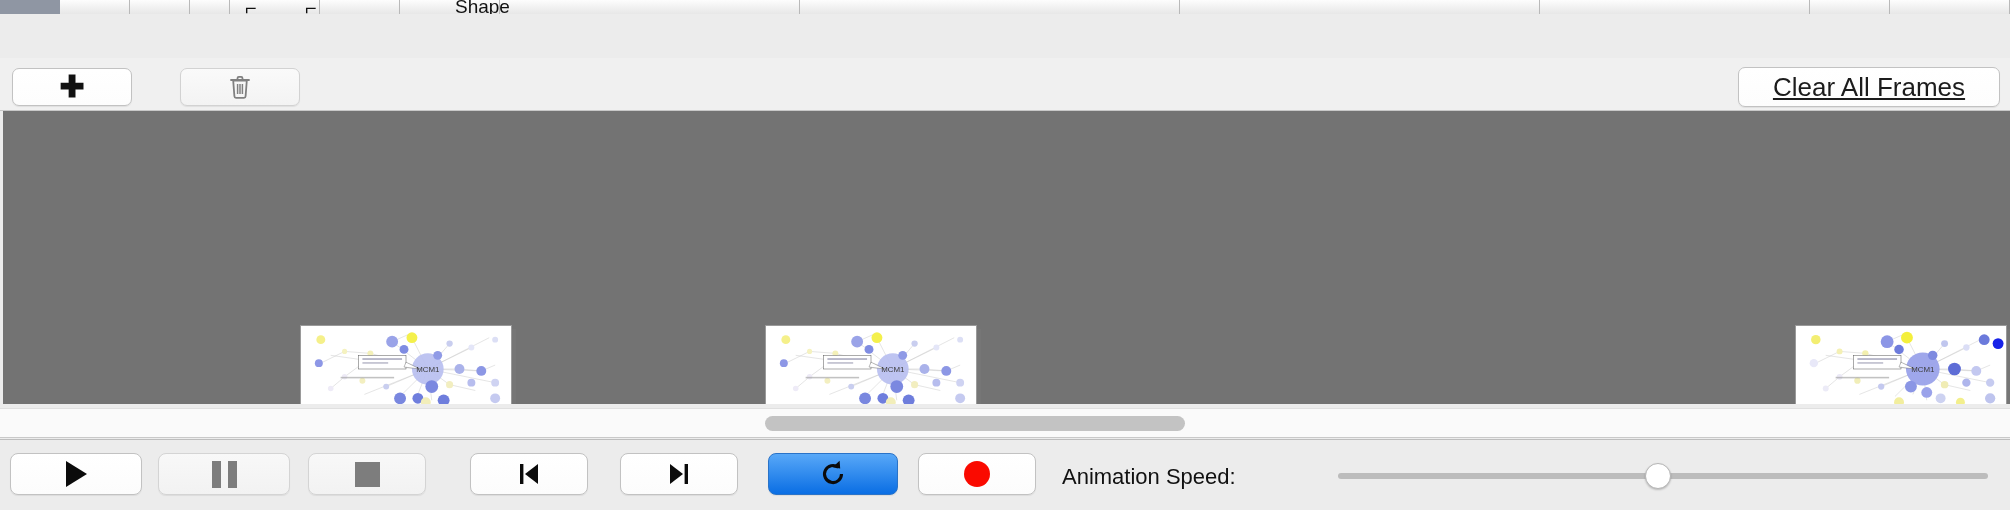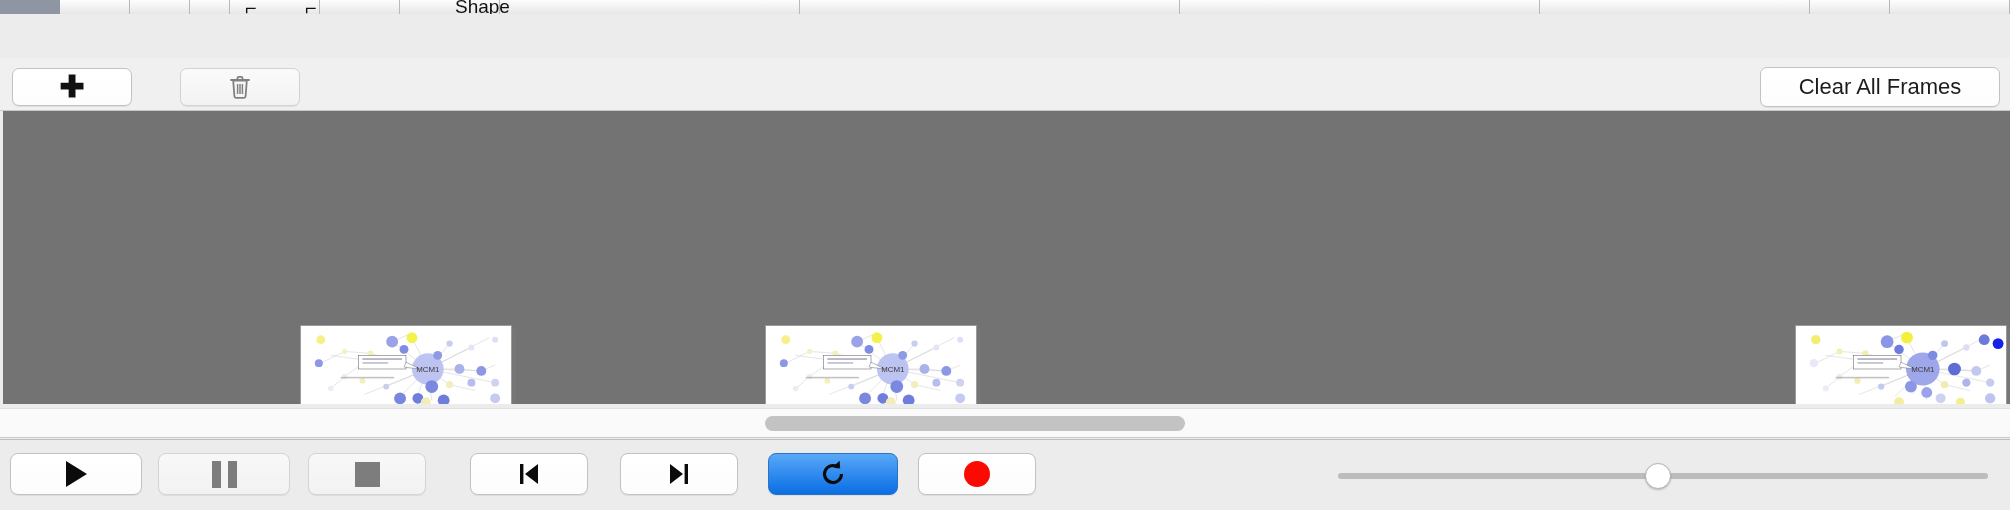--- a/index.html
+++ b/index.html
@@ -74,22 +74,22 @@
     border: 1px solid #c2c2c2;
     border-radius: 7px;
     background: linear-gradient(#ffffff, #fdfdfd);
     box-shadow: 0 1px 1px rgba(0,0,0,.07);
     display: flex; align-items: center; justify-content: center;
     cursor: default;
   }
   .btn.dim { background: linear-gradient(#fafafa, #f3f3f3); border-color: #d2d2d2; }
   .btn-add  { left: 12px;  top: 10px;  width: 120px; height: 38px; }
   .btn-del  { left: 180px; top: 10px;  width: 120px; height: 38px; }
-  .btn-clear{ right: 10px; top: 9px;   width: 240px; height: 40px;
-              font-size: 22px; color: #1c1c1c; }
+  .btn-clear{ right: 10px; top: 9px;   width: 262px; height: 40px;
+              font-size: 26px; color: #1c1c1c; text-decoration: underline; }
   .plus-glyph { font-size: 30px; font-weight: 700; color: #111; line-height: 1; }
 
   .trash-svg { width: 24px; height: 26px; }
 
   
   .timeline {
     position: absolute; left: 3px; top: 111px; width: 2010px; height: 293px;
     background: #737373;
     overflow: hidden;
   }
@@ -401,19 +401,20 @@
       <svg width="30" height="30" viewBox="0 0 30 30">
         <path d="M23.5 15 a8.5 8.5 0 1 1 -3.2 -6.6" fill="none" stroke="#0b0b0b" stroke-width="3.1" stroke-linecap="butt"></path>
         <path d="M21.6 1.8 L22.2 9.6 L14.6 8.2 Z" fill="#0b0b0b"></path>
       </svg>
     </div>
 
     <div class="tbtn" style="left:918px; width:118px;">
       <span class="record-dot"></span>
     </div>
 
+    <div class="speed-label" style="left:1062px;">Animation Speed:</div>
 
     <div class="slider-track" style="left:1338px; width:650px;"></div>
 
     <div class="slider-thumb" style="left:1645px;"></div>
   </div>
 
 </div>
 
 </body></html>

